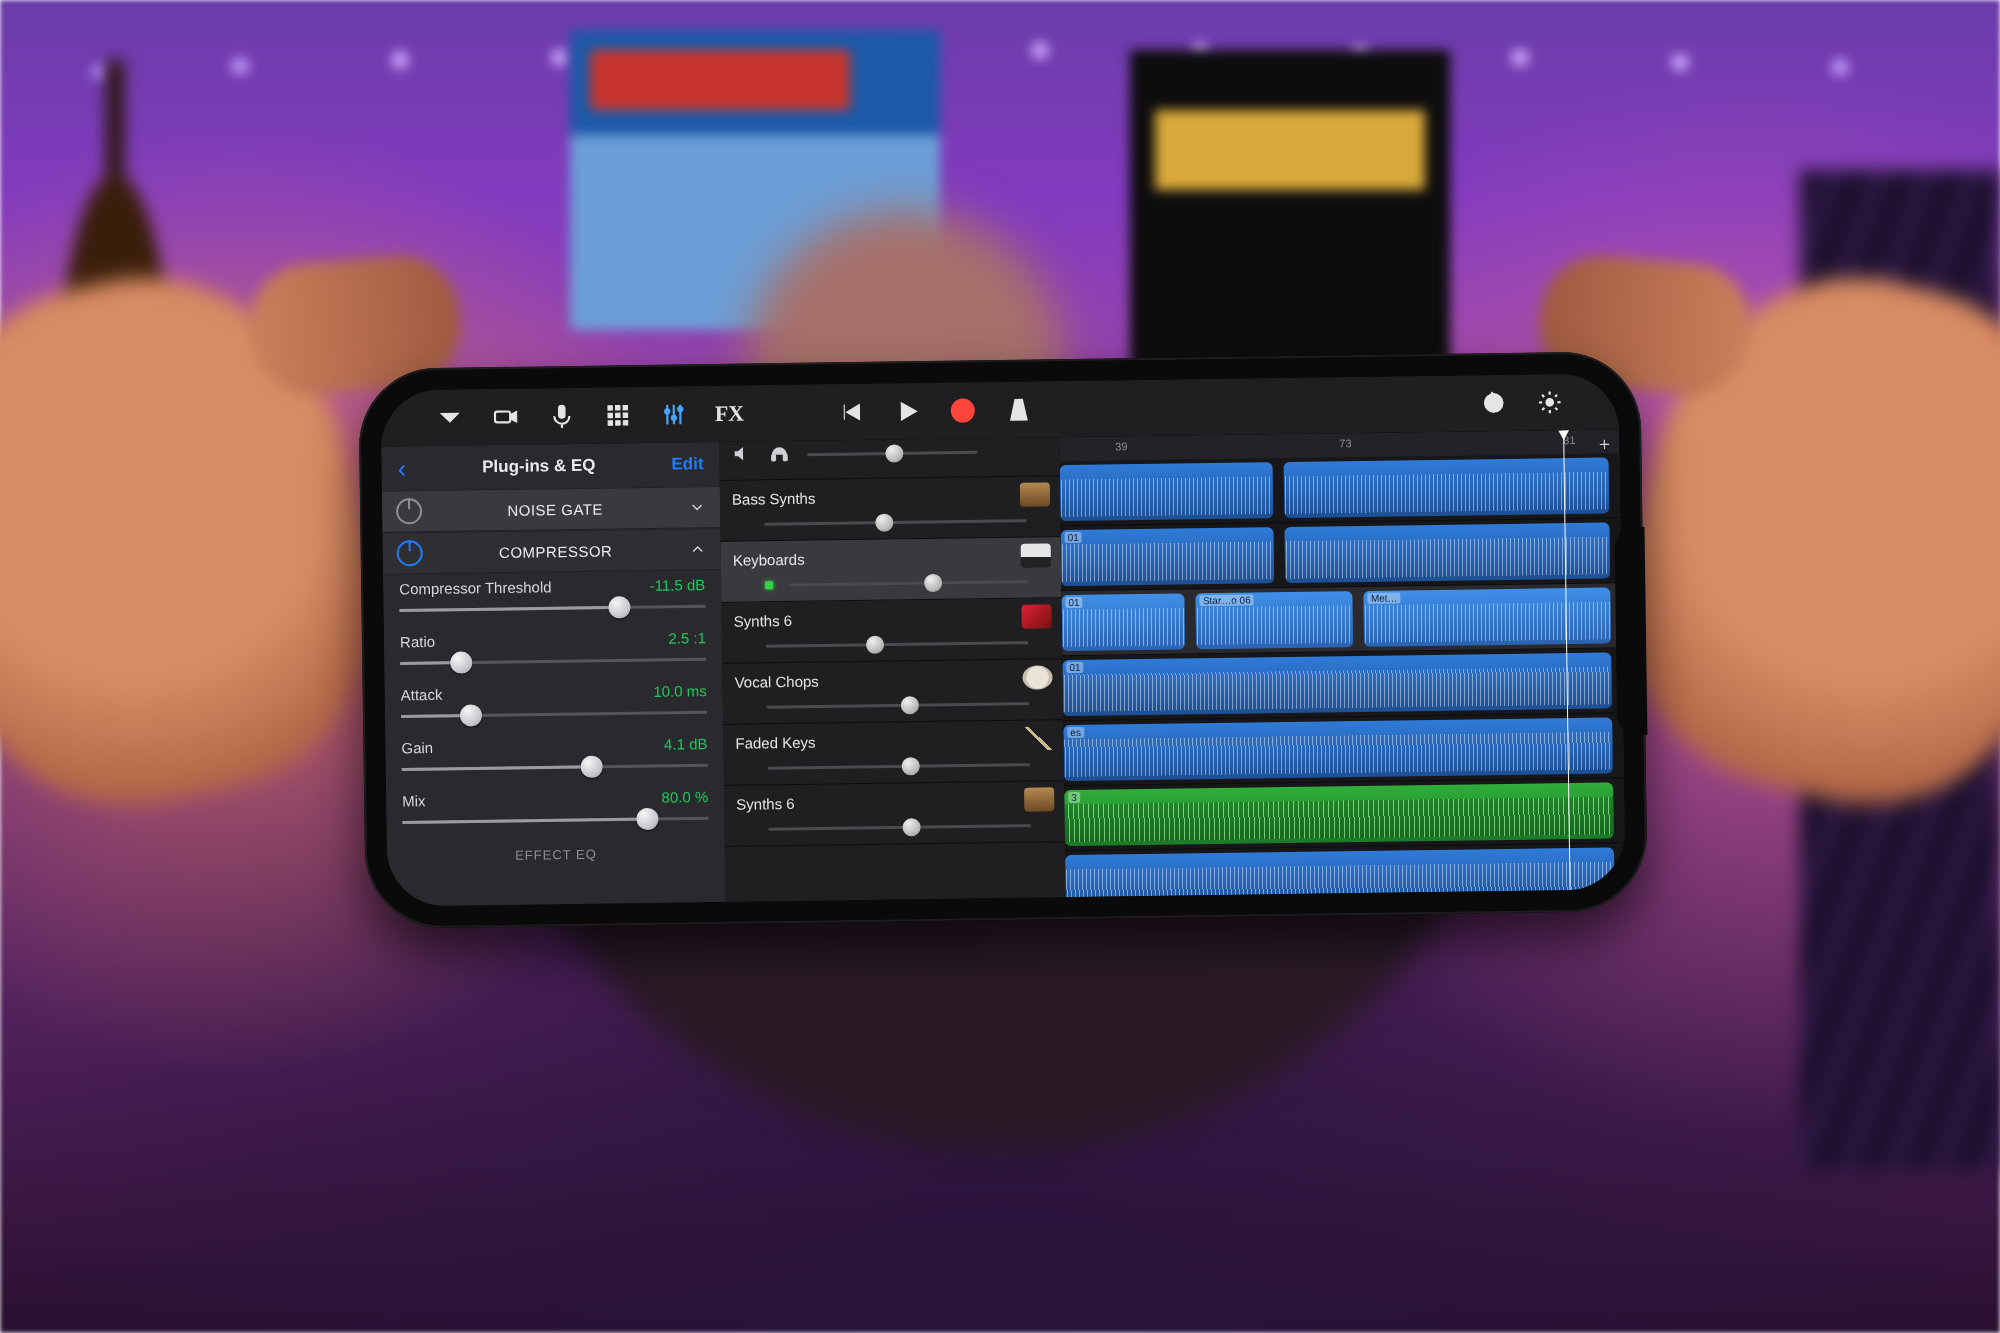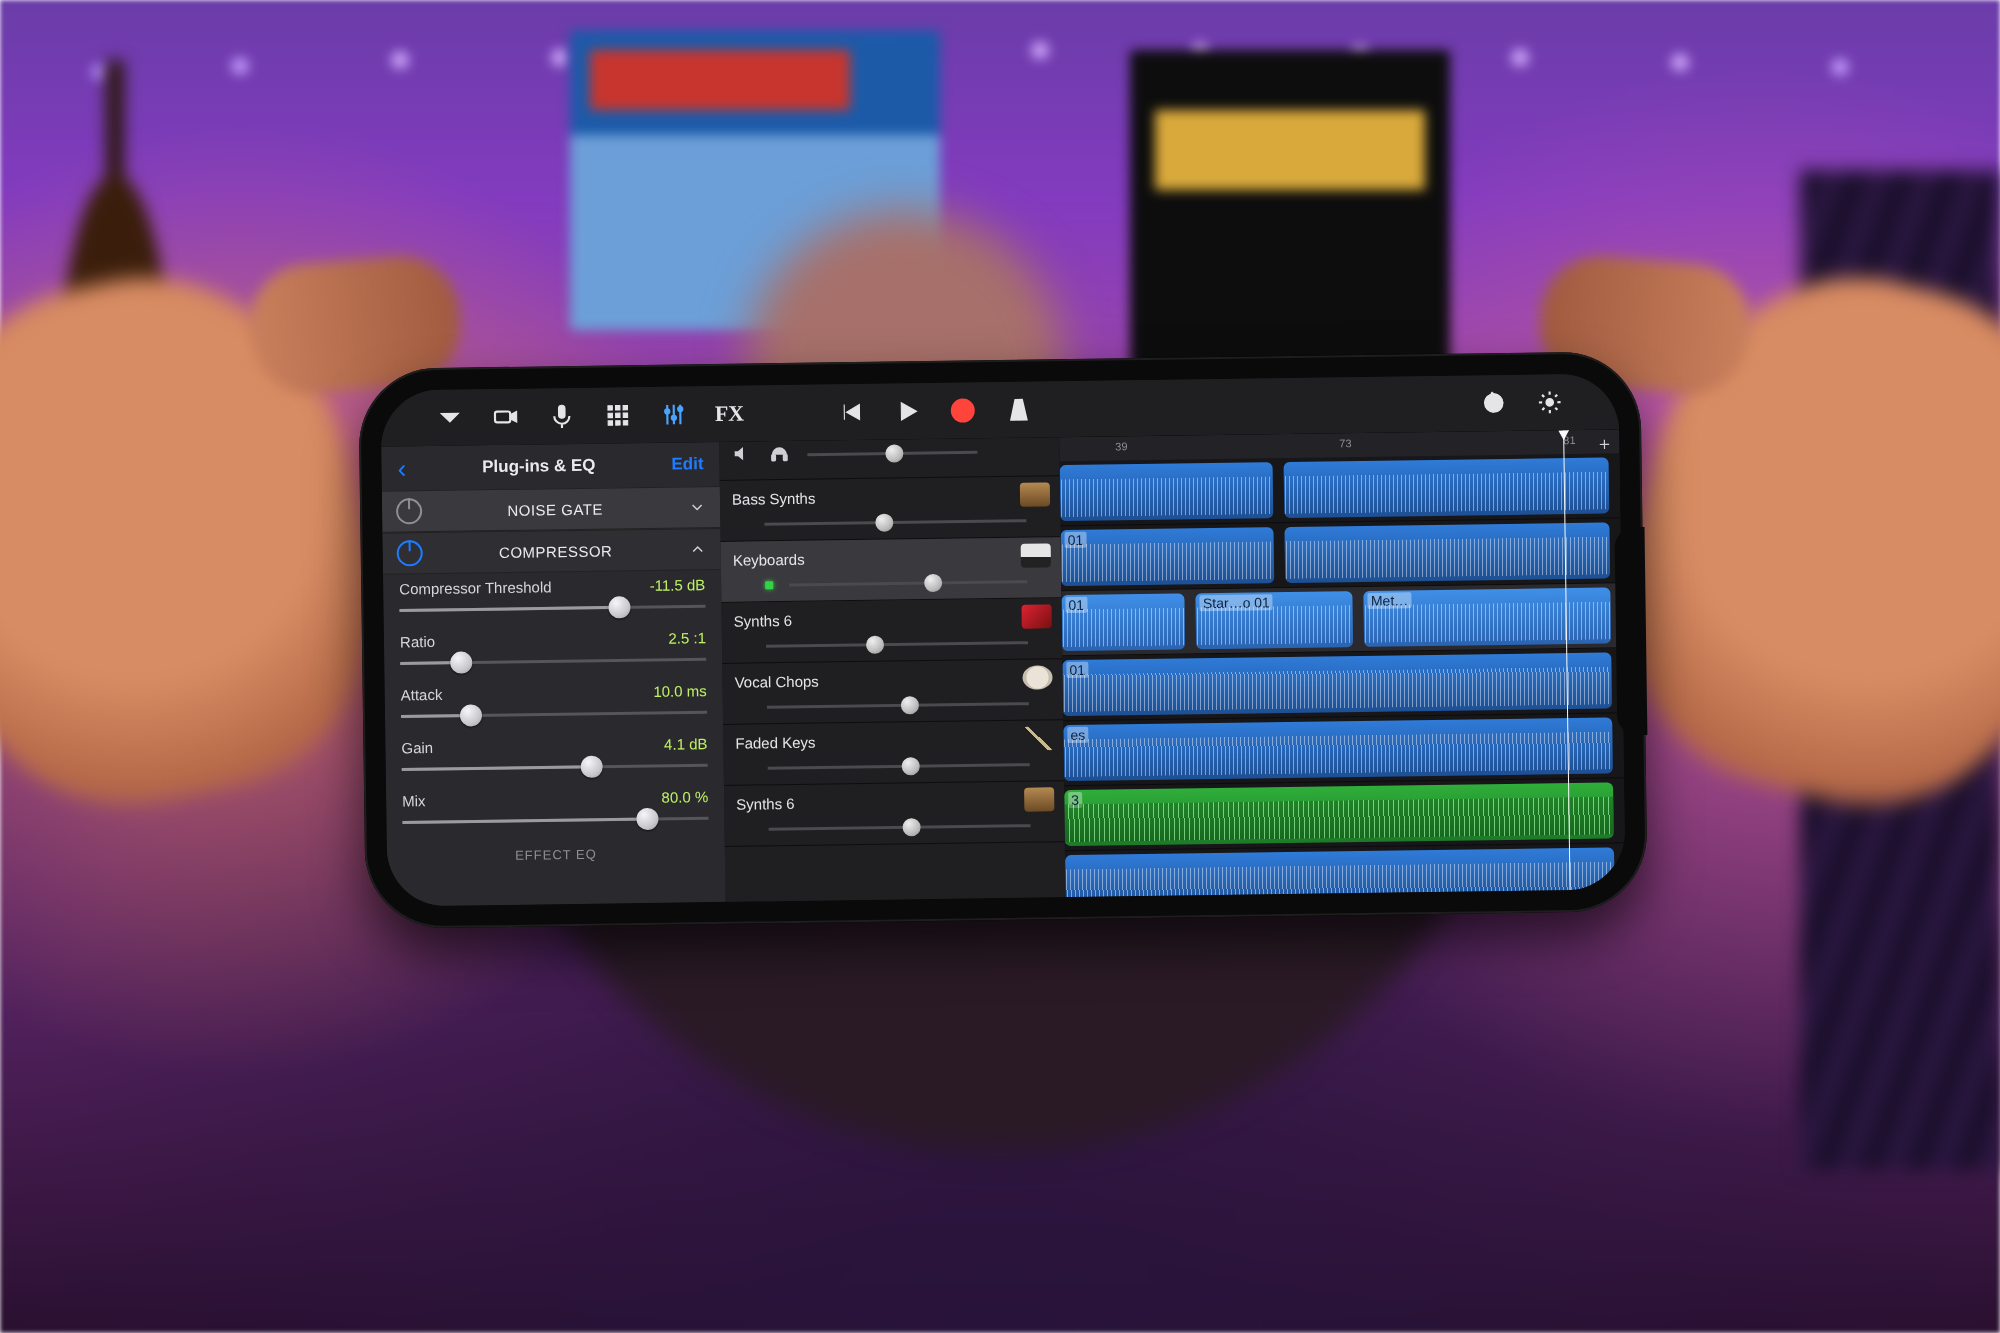--- a/index.html
+++ b/index.html
@@ -96,21 +96,21 @@
   .fxRow.active{background:#2f2f33;}
   .fxRow .pwr{width:22px;height:22px;border-radius:50%;border:2px solid #8e8e93;position:relative;}
   .fxRow .pwr.on{border-color:#1e7dff;}
   .fxRow .pwr:after{content:"";position:absolute;left:50%;top:-2px;width:2px;height:11px;background:#8e8e93;transform:translateX(-50%);}
   .fxRow .pwr.on:after{background:#1e7dff;}
   .fxRow .name{flex:1;text-align:center;color:#eaeaee;}
   .chev{width:18px;height:18px;}
   .params{padding:6px 16px 2px;}
   .param{margin-bottom:10px;}
   .param .row1{display:flex;justify-content:space-between;font-size:15px;color:#d6d6da;}
-  .param .row1 .val{color:#bef264;}
+  .param .row1 .val{color:#22c55e;}
   .slider{position:relative;height:26px;}
   .slider .track{position:absolute;left:0;right:0;top:50%;height:3px;background:#55555a;transform:translateY(-50%);}
   .slider .fill{position:absolute;left:0;top:50%;height:3px;background:#9a9aa0;transform:translateY(-50%);}
   .slider .knob{position:absolute;top:50%;width:22px;height:22px;border-radius:50%;
     background:radial-gradient(circle at 35% 30%,#f6f6f8,#c8c8cd 60%,#9b9ba0);transform:translate(-50%,-50%);
     box-shadow:0 1px 2px rgba(0,0,0,.6);}
   .nextFx{text-align:center;font-size:13px;letter-spacing:1px;color:#8e8e93;padding:2px 0;}
 
   
   .tracks{flex:0 0 340px;background:#1f1f22;display:flex;flex-direction:column;}
@@ -137,21 +137,21 @@
   .timeline{flex:1;background:#17171a;position:relative;overflow:hidden;}
   .ruler{height:24px;background:#232327;position:relative;font-size:11px;color:#8e8e93;}
   .ruler span{position:absolute;top:4px;}
   .ruler .plus{position:absolute;right:6px;top:2px;color:#cfcfd4;font-size:18px;}
   .lane{height:64px;border-bottom:1px solid #0c0c0e;position:relative;}
   .lane.sel{background:#2a2a2e;}
   .clip{position:absolute;top:4px;bottom:4px;border-radius:6px;overflow:hidden;}
   .clip.blue{background:linear-gradient(#2f7bd8,#1d4f93);}
   .clip.lblue{background:linear-gradient(#3f8fe8,#2a63b0);}
   .clip.green{background:linear-gradient(#2fae3a,#1d7a28);}
-  .clip .tag{position:absolute;left:4px;top:2px;font-size:14px;color:#0d2340;background:rgba(255,255,255,.35);
+  .clip .tag{position:absolute;left:4px;top:2px;font-size:10px;color:#0d2340;background:rgba(255,255,255,.35);
     padding:0 3px;border-radius:2px;}
   .wave{position:absolute;left:0;right:0;top:14px;bottom:4px;opacity:.8;
     background:repeating-linear-gradient(90deg,rgba(255,255,255,.0) 0 1px,rgba(255,255,255,.55) 1px 2px,rgba(255,255,255,.0) 2px 4px);
     mask:linear-gradient(#000,#000);}
   .clip.green .wave{background:repeating-linear-gradient(90deg,rgba(0,40,0,.3) 0 4px,rgba(180,255,180,.7) 4px 5px);}
   .playhead{position:absolute;top:0;bottom:0;width:1px;background:#fafafa;}
   .playhead:before{content:"";position:absolute;top:0;left:-5px;width:11px;height:10px;background:#fafafa;
     clip-path:polygon(0 0,100% 0,50% 100%);}
 </style>
 </head>
@@ -502,21 +502,21 @@
               <div class="clip blue" style="left: 40%; width: 58%;">
                 <div class="wave"></div>
               </div>
             </div>
             <div class="lane sel">
               <div class="clip lblue" style="left: 0%; width: 22%;">
                 <span class="tag">01</span>
                 <div class="wave"></div>
               </div>
               <div class="clip lblue" style="left: 24%; width: 28%;">
-                <span class="tag">Star…o 01</span>
+                <span class="tag">Star…o 06</span>
                 <div class="wave"></div>
               </div>
               <div class="clip lblue" style="left: 54%; width: 44%;">
                 <span class="tag">Met…</span>
                 <div class="wave"></div>
               </div>
             </div>
             <div class="lane">
               <div class="clip blue" style="left: 0%; width: 98%;">
                 <span class="tag">01</span>

